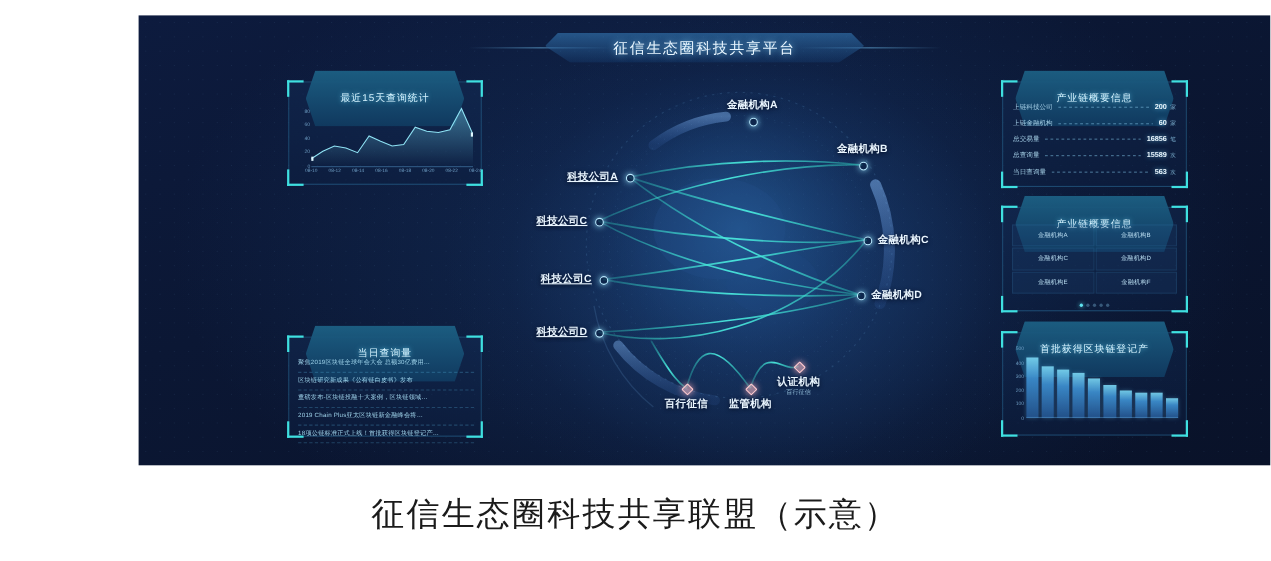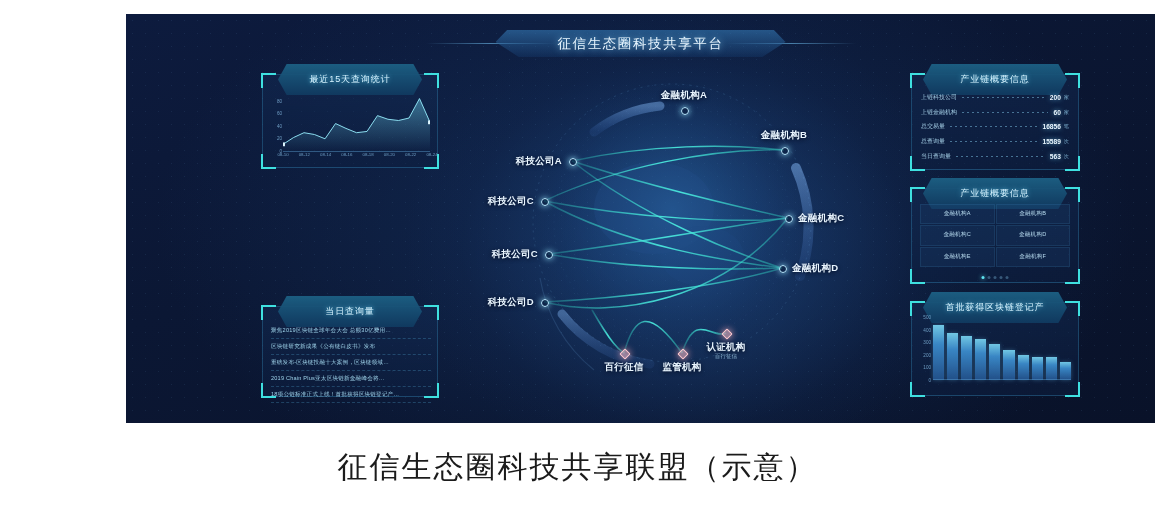--- a/index.html
+++ b/index.html
@@ -51,21 +51,21 @@
     background:linear-gradient(180deg,rgba(20,48,92,.38),rgba(12,30,64,.50));
     border:1px solid rgba(60,160,205,.30);
   }
   .corner{position:absolute;width:13px;height:13px;border:2px solid #3fe0e0;}
   .c-tl{left:-1px;top:-1px;border-right:none;border-bottom:none;}
   .c-tr{right:-1px;top:-1px;border-left:none;border-bottom:none;}
   .c-bl{left:-1px;bottom:-1px;border-right:none;border-top:none;}
   .c-br{right:-1px;bottom:-1px;border-left:none;border-top:none;}
   .ptitle{
     position:absolute;left:50%;top:-10px;transform:translateX(-50%);
-    min-width:118px;height:19px;padding:6px 13px;
+    min-width:118px;height:19px;padding:16px 13px;
     background:linear-gradient(180deg,rgba(28,96,132,.95),rgba(16,58,96,.95));
     clip-path:polygon(6% 0,94% 0,100% 50%,94% 100%,6% 100%,0 50%);
     display:flex;align-items:center;justify-content:center;
     color:#d6f3ff;font-size:9px;letter-spacing:.9px;white-space:nowrap;
     text-shadow:0 0 5px rgba(110,220,255,.8);
   }
 
   
   #p-line{left:136px;top:60px;width:176px;height:94px;}
   #p-forum{left:136px;top:177px;width:176px;height:93px;}
@@ -133,21 +133,21 @@
   #net{position:absolute;left:318px;top:34px;width:460px;height:360px;}
   .node{position:absolute;transform:translate(-50%,-50%);}
   .ndot{position:absolute;left:50%;top:50%;width:6px;height:6px;margin:-3px 0 0 -3px;
         border:1.4px solid #b9eaff;border-radius:50%;background:#0d2palette;
         background:rgba(12,34,70,.7);box-shadow:0 0 6px rgba(150,230,255,.9);}
   .ndot.dia{border-radius:1px;transform:rotate(45deg);border-color:#ffc9cf;
         background:rgba(255,190,200,.55);box-shadow:0 0 7px rgba(255,175,190,.9);}
   .nlabel{position:absolute;color:#eaf6ff;font-size:9.5px;font-weight:bold;white-space:nowrap;
         text-shadow:0 1px 4px rgba(0,10,30,.9);letter-spacing:.3px;}
   .nsub{position:absolute;color:#8fb8d4;font-size:5.6px;white-space:nowrap;}
-  .lab-left{right:10px;top:50%;transform:translateY(-50%);}
+  .lab-left{right:10px;top:50%;transform:translateY(-50%);text-decoration:underline;}
   .lab-right{left:10px;top:50%;transform:translateY(-50%);}
   .lab-top{left:50%;bottom:8px;transform:translateX(-50%);}
   .lab-bot{left:50%;top:8px;transform:translateX(-50%);}
 
   
   #cap{
     position:absolute;left:0;top:432px;width:1155px;height:70px;
     display:flex;align-items:center;justify-content:center;
     color:#1b1b1b;font-family:"Liberation Serif","DejaVu Serif",serif;
     font-size:30px;letter-spacing:2px;

